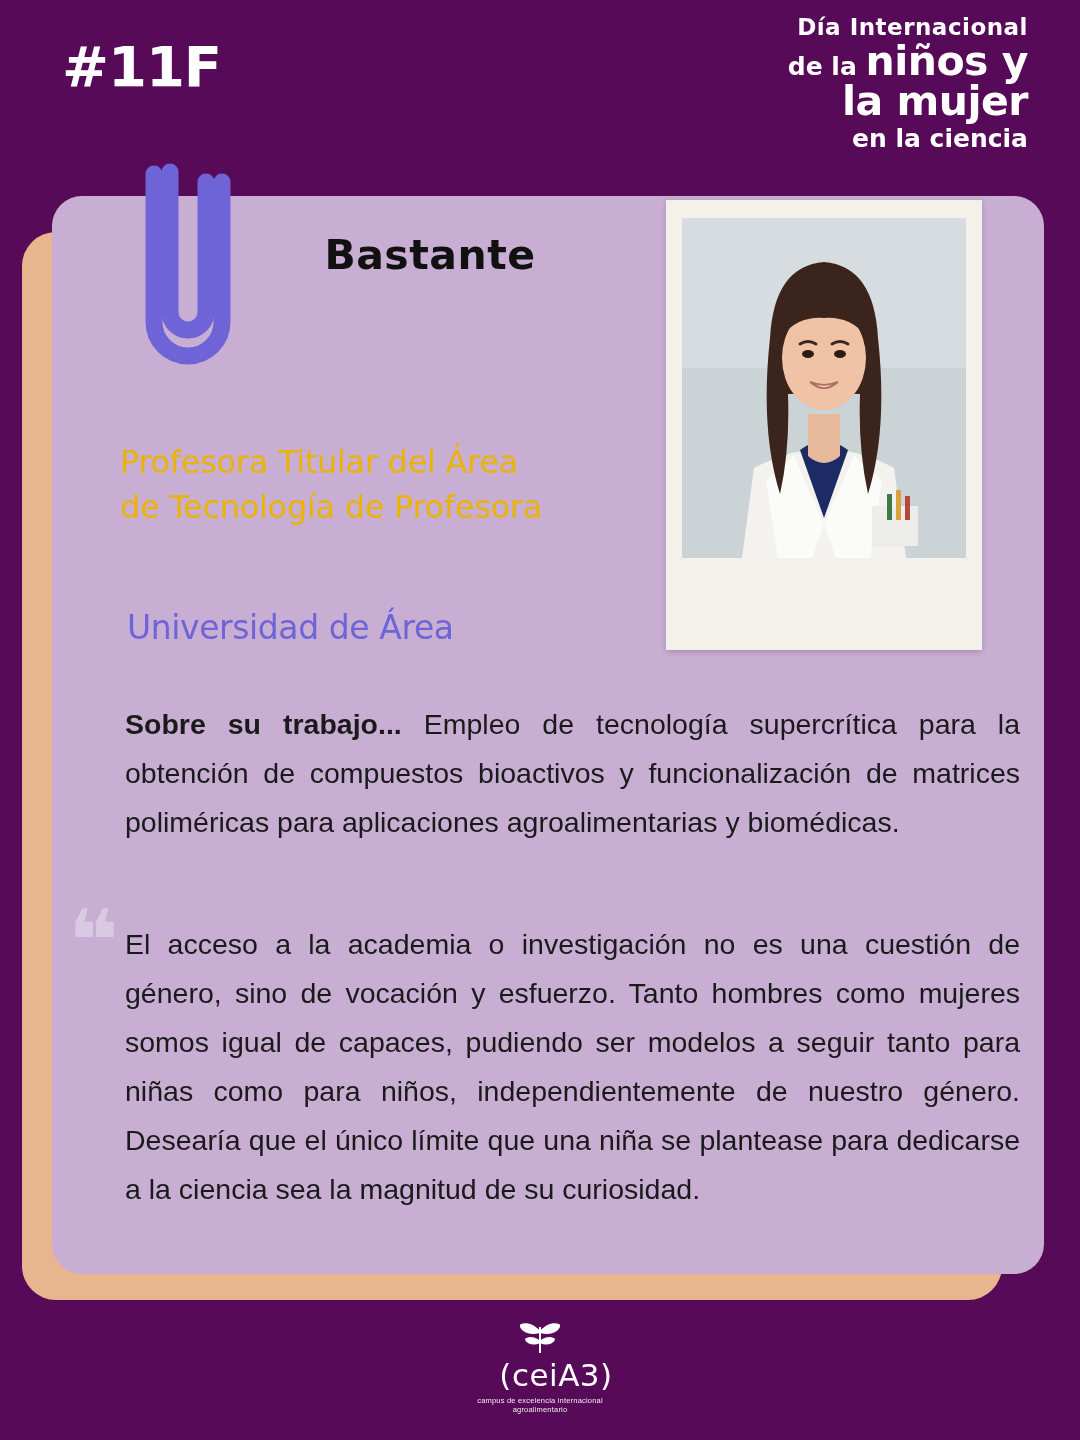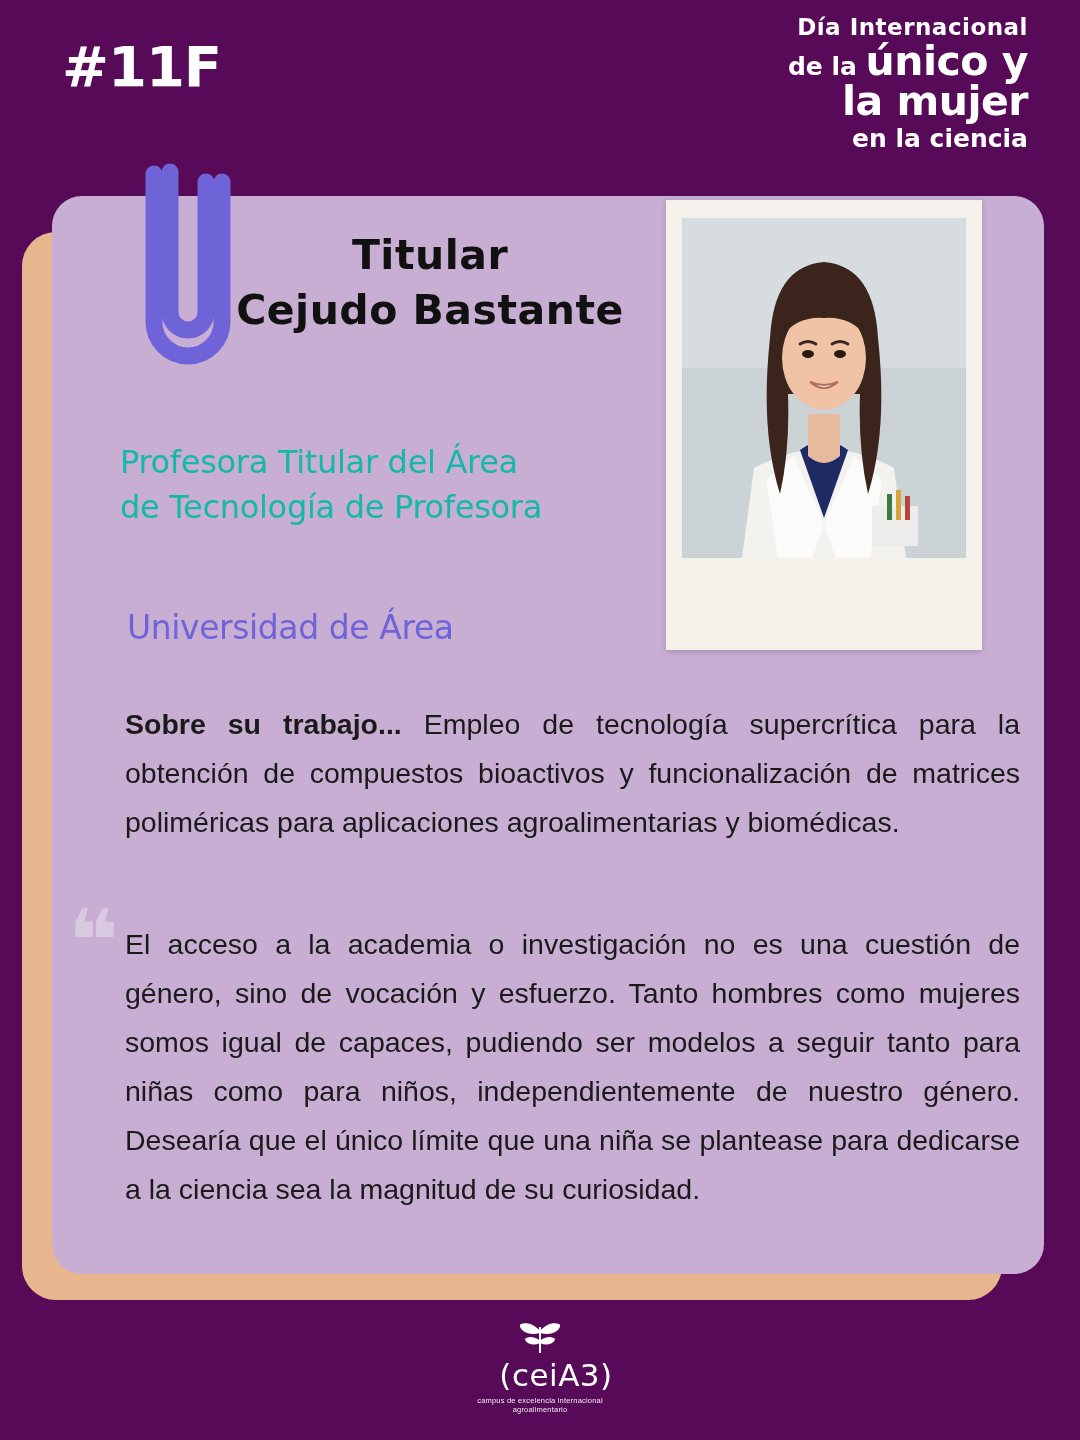--- a/index.html
+++ b/index.html
@@ -139,21 +139,21 @@
     background: #cdd4d8;
   }
   .portrait-photo svg { display: block; }
 
   
   .role {
     position: absolute;
     left: 120px;
     top: 440px;
     width: 570px;
-    color: #14b8a6;
+    color: #eab308;
     font-family: "DejaVu Sans", sans-serif;
     font-size: 32px;
     line-height: 1.42;
     letter-spacing: -0.3px;
     z-index: 5;
   }
 
   
   .university {
     position: absolute;
@@ -239,38 +239,37 @@
 </style>
 </head>
 <body>
 
 <div class="poster">
 
   <div class="hashtag">#11F</div>
 
   <div class="header-right">
     <div class="hr-l1">Día Internacional</div>
-    <div class="hr-l2"><span>de la </span><span class="big">único y</span></div>
+    <div class="hr-l2"><span>de la </span><span class="big">niños y</span></div>
     <div class="hr-l3">la mujer</div>
     <div class="hr-l4">en la ciencia</div>
   </div>
 
   <div class="card-peach"></div>
   <div class="card-lilac"></div>
 
   <div class="paperclip">
     <svg viewBox="0 0 96 240" width="96" height="240" aria-hidden="true">
       <path d="M30 20 L30 160 A18 18 0 0 0 66 160 L66 30" fill="none" stroke="#6f63d8" stroke-width="17" stroke-linecap="round"></path>
       <path d="M14 22 L14 170 A34 34 0 0 0 82 170 L82 30" fill="none" stroke="#6f63d8" stroke-width="17" stroke-linecap="round"></path>
     </svg>
   </div>
 
   <div class="name-block">
-    <div>Titular</div>
-    <div>Cejudo Bastante</div>
+    <div>Bastante</div>
   </div>
 
   <div class="portrait-frame">
     <div class="portrait-photo">
       <svg viewBox="0 0 284 340" width="284" height="340" aria-hidden="true">
         <rect x="0" y="0" width="284" height="340" fill="#ccd3d7"></rect>
         <rect x="0" y="0" width="284" height="150" fill="#d6dcdf"></rect>
 
         <path d="M60 340 L72 250 Q142 212 212 250 L224 340 Z" fill="#f3f2ef"></path>
         <path d="M118 232 L142 300 L166 232 Q142 214 118 232 Z" fill="#1e2a63"></path>

